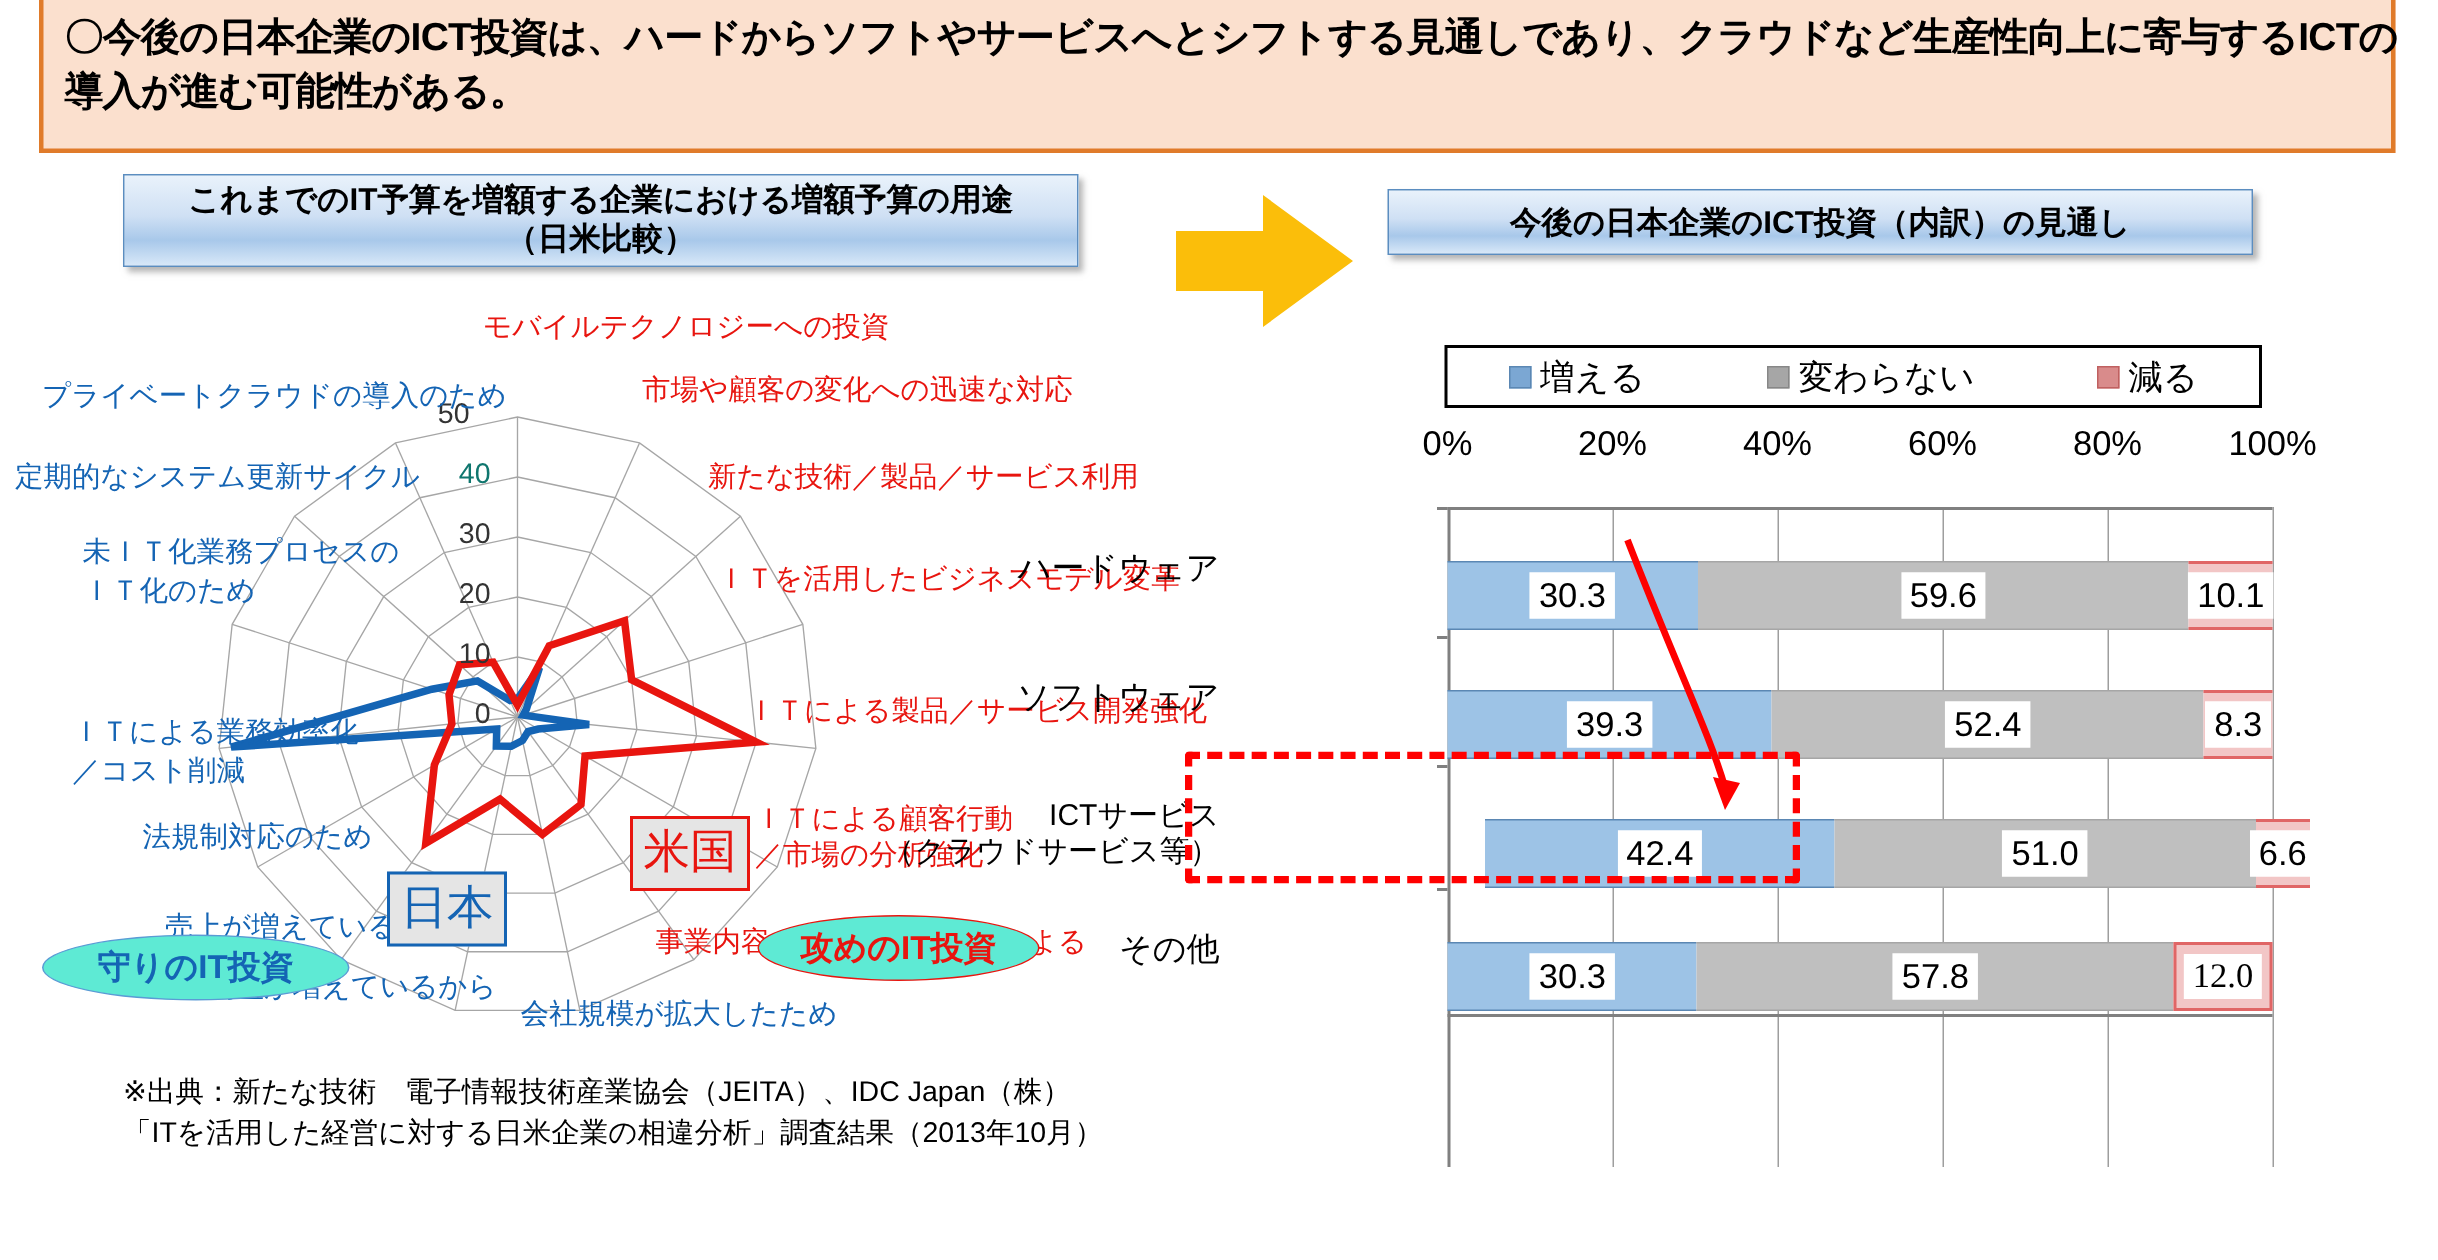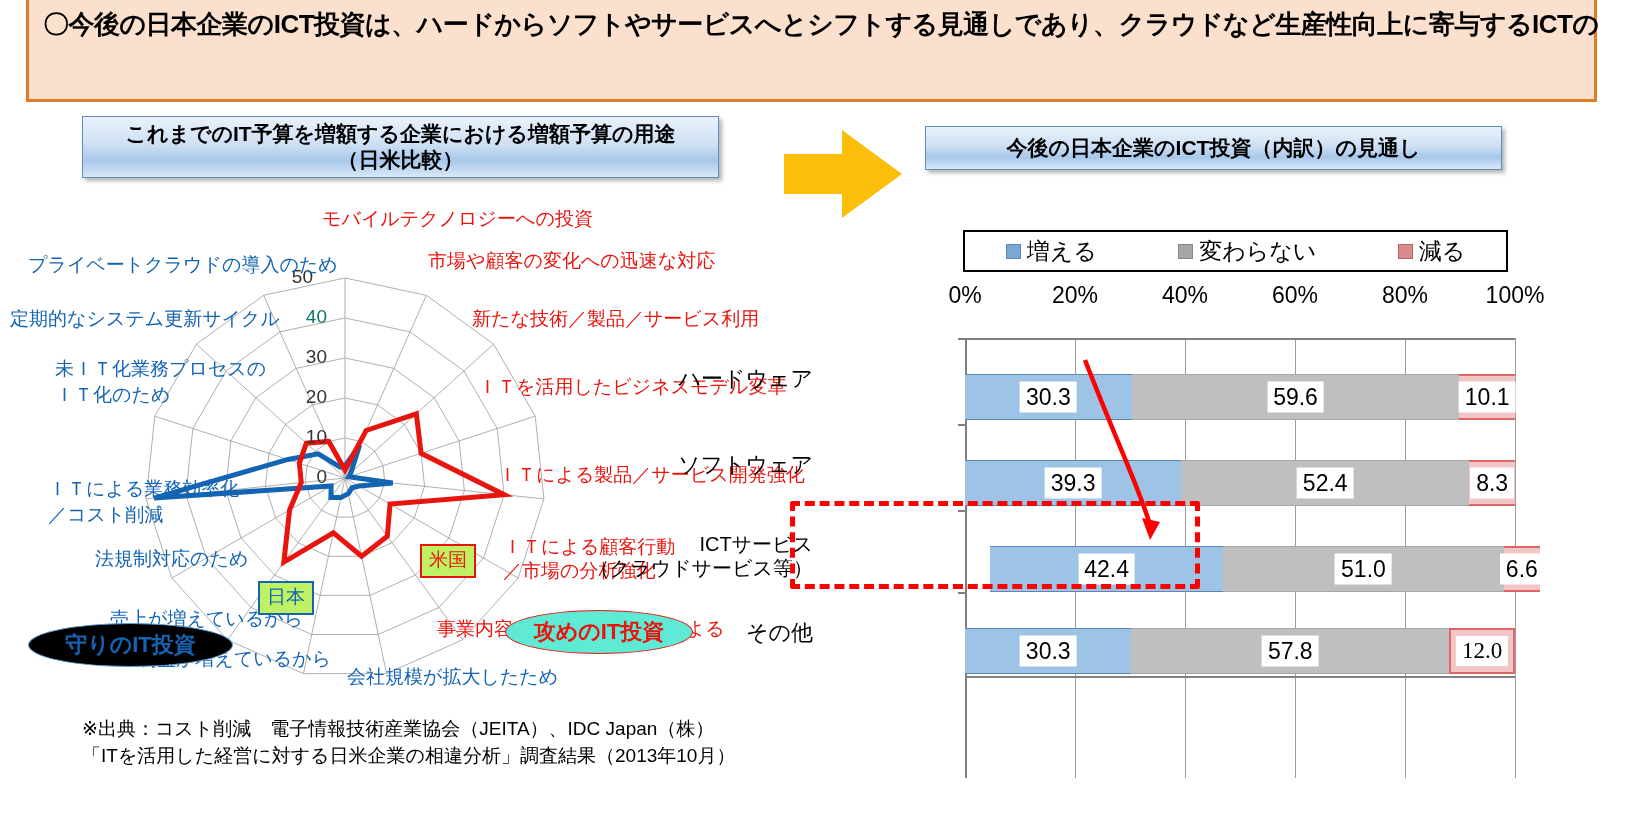--- a/index.html
+++ b/index.html
@@ -41,32 +41,32 @@
   #radar-panel{position:absolute;left:0px;top:196px;width:810px;height:520px;}
   #radar-svg{position:absolute;left:0;top:0;}
   .rlabel{
     position:absolute;font-weight:normal;font-size:19px;white-space:nowrap;line-height:1.12;
   }
   .rlabel.jp{color:#1464B4;}
   .rlabel.us{color:#E8150F;}
 
   .seriestag{
     position:absolute;box-sizing:border-box;font-weight:normal;
-    font-size:19px;padding:1px 7px 3px 7px;background:#bef264;
+    font-size:31px;padding:1px 7px 3px 7px;background:#e5e5e5;
   }
   #tag-japan{left:258px;top:385px;border:2px solid #1464B4;color:#1464B4;}
   #tag-us{left:420px;top:348px;border:2px solid #E8150F;color:#E8150F;}
 
   .ellipse-tag{
     position:absolute;display:flex;align-items:center;justify-content:center;
     font-weight:bold;font-size:22px;box-sizing:border-box;
   }
   #ellipse-blue{
     left:28px;top:427px;width:205px;height:44px;border-radius:50%;
-    background:#000000;border:1.5px solid #5B9BD5;color:#1464B4;
+    background:#5eead4;border:1.5px solid #5B9BD5;color:#1464B4;
   }
   #ellipse-red{
     left:505px;top:414px;width:188px;height:44px;border-radius:50%;
     background:#5eead4;border:1.5px solid #E8150F;color:#E8150F;
   }
 
   
   #source-note{
     position:absolute;left:82px;top:716px;font-size:19px;color:#000;line-height:1.42;
     white-space:nowrap;
@@ -122,20 +122,21 @@
   }
 
   #red-arrow{position:absolute;left:0;top:0;width:805px;height:500px;pointer-events:none;}
 </style>
 </head>
 <body>
 
 <div id="banner">
 
   <div class="bline" id="bl1">〇今後の日本企業のICT投資は、ハードからソフトやサービスへとシフトする見通しであり、クラウドなど生産性向上に寄与するICTの</div>
+  <div class="bline" id="bl2">導入が進む可能性がある。</div>
 </div>
 
 <div class="titlebox" id="title-left">
   <div>
     <div>これまでのIT予算を増額する企業における増額予算の用途</div>
     <div>（日米比較）</div>
   </div>
 </div>
 
 <div id="yellow-arrow">
@@ -210,21 +211,21 @@
     </div>
 
   <div class="seriestag" id="tag-japan">日本</div>
   <div class="seriestag" id="tag-us">米国</div>
 
   <div class="ellipse-tag" id="ellipse-blue">守りのIT投資</div>
   <div class="ellipse-tag" id="ellipse-red">攻めのIT投資</div>
 </div>
 
 <div id="source-note">
-  <div>※出典：コスト削減　電子情報技術産業協会（JEITA）、IDC Japan（株）</div>
+  <div>※出典：新たな技術　電子情報技術産業協会（JEITA）、IDC Japan（株）</div>
   <div>「ITを活用した経営に対する日米企業の相違分析」調査結果（2013年10月）</div>
 </div>
 
 <div id="bar-panel">
 
   <div id="legend">
     <div class="legend-item">
       <span class="lswatch lsw-inc"></span>
       <span>増える</span>
     </div>

